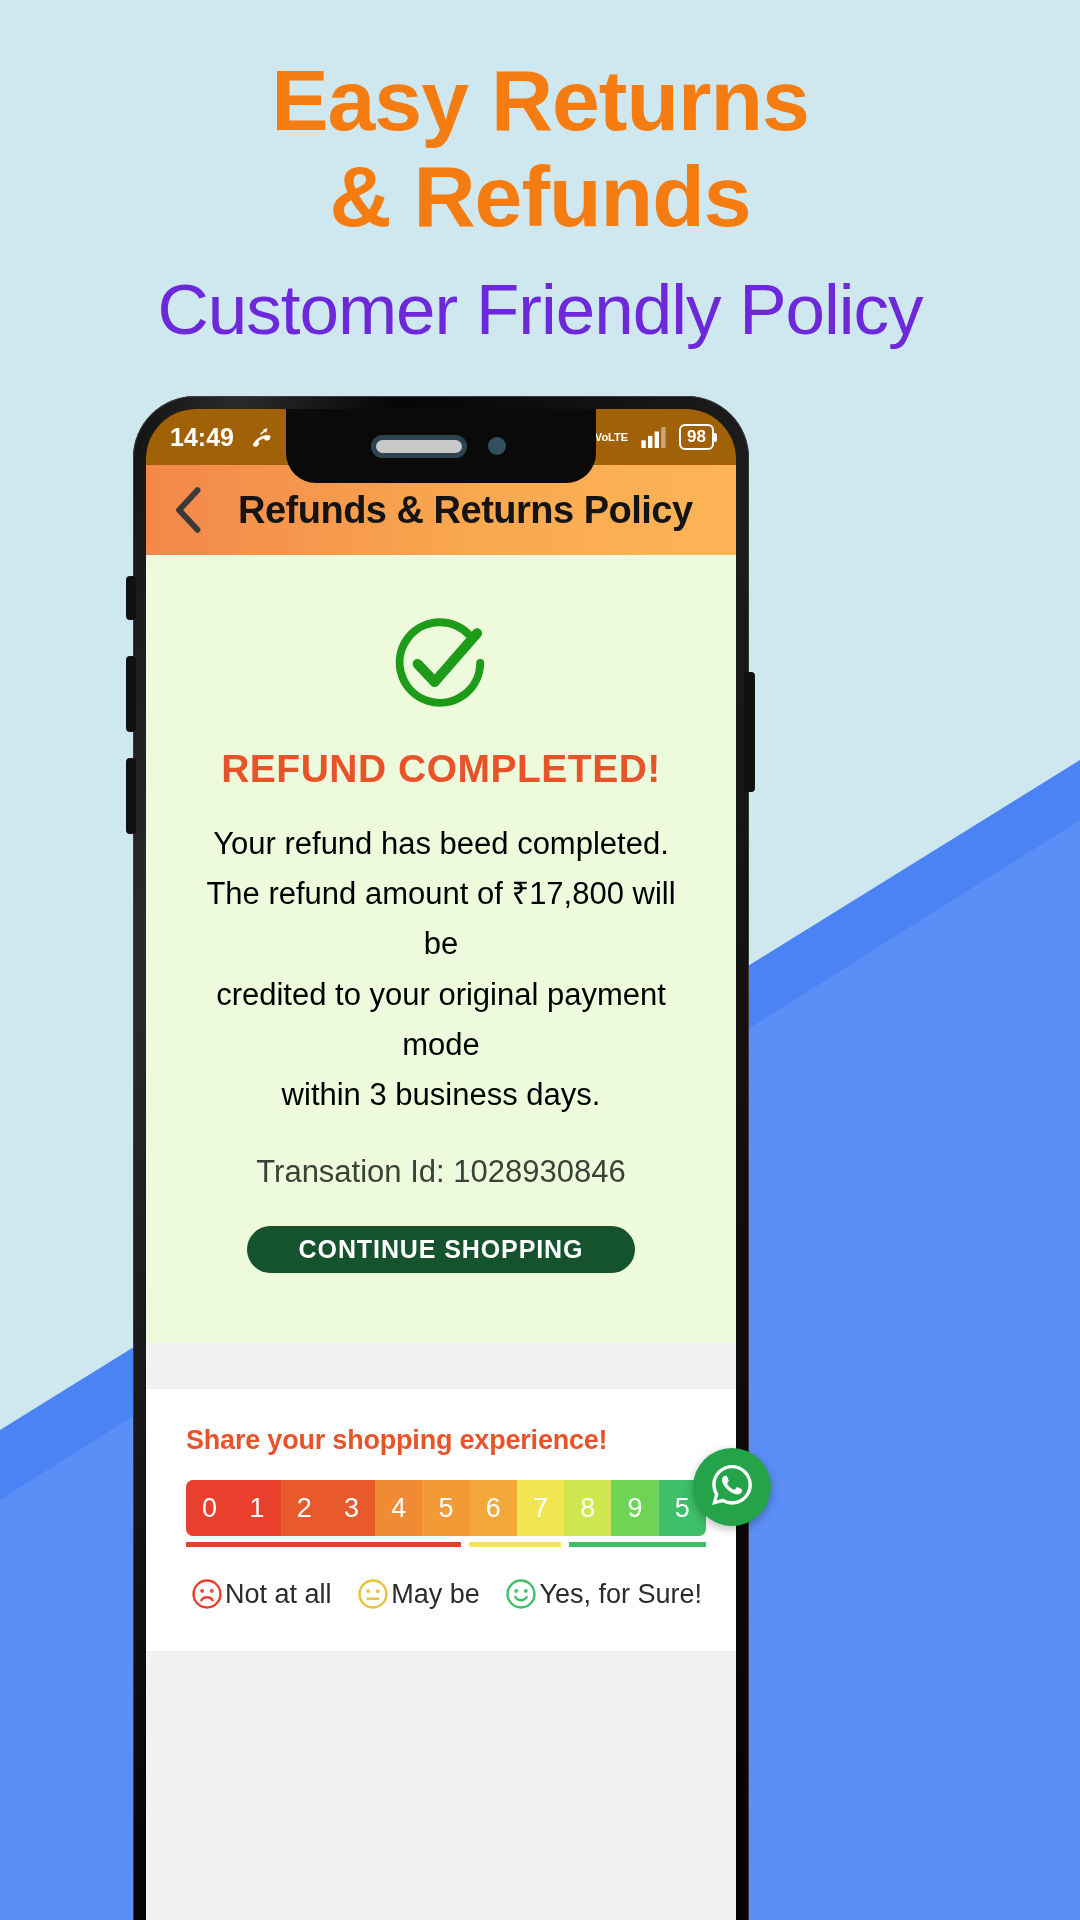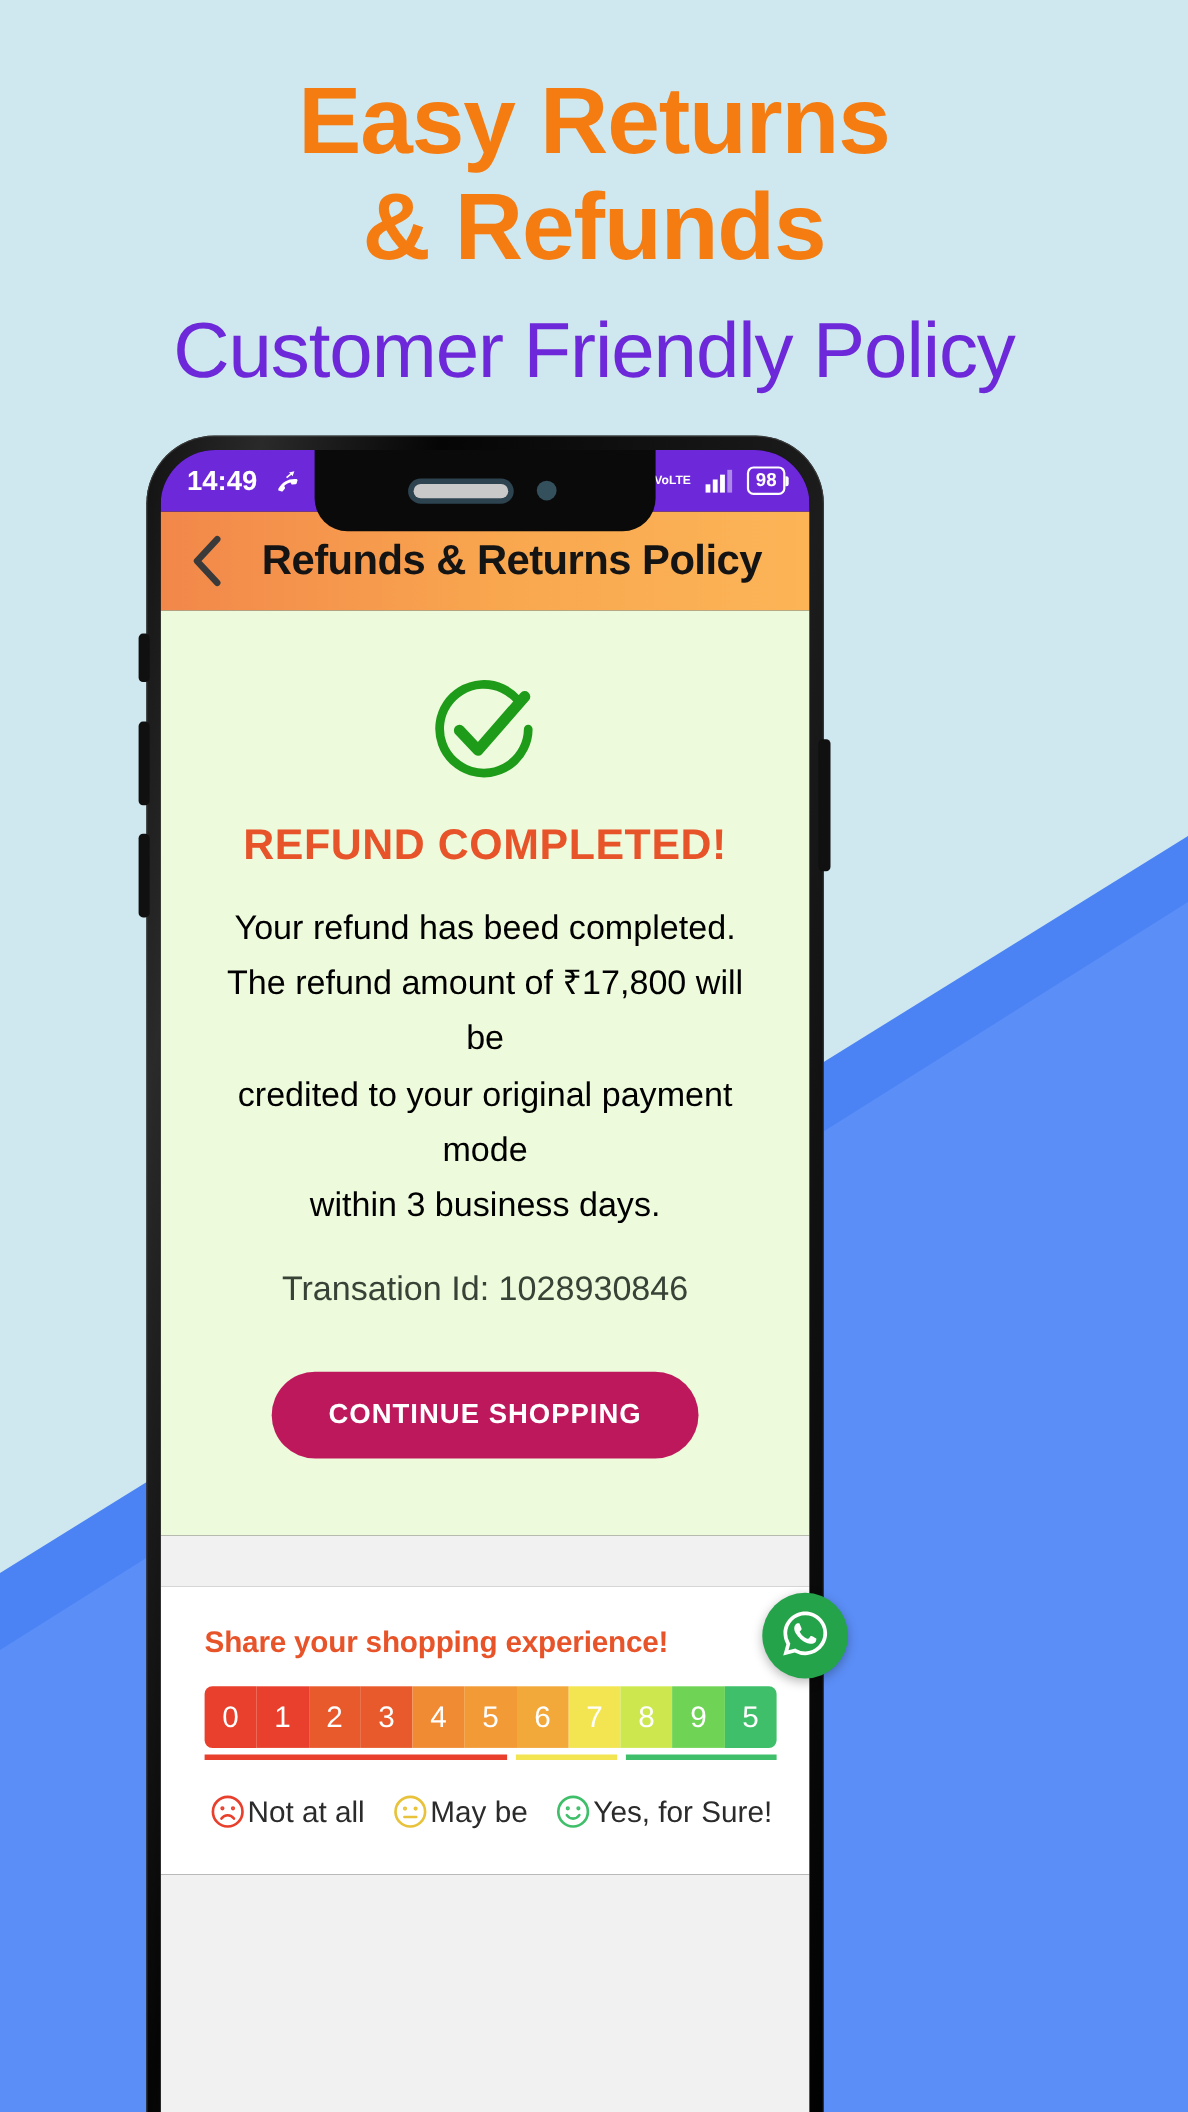--- a/index.html
+++ b/index.html
@@ -12,21 +12,21 @@
   }
 
   
   .bg-wedge{
     position:absolute; left:0; top:0; width:1080px; height:1920px;
     overflow:hidden; z-index:0;
   }
 
   
   .promo{
-    position:absolute; top:10px; left:0; width:1080px;
+    position:absolute; top:0; left:0; width:1080px;
     z-index:3; text-align:center; padding-top:52px;
   }
   .promo-line{
     color:#f57c11;
     font-weight:bold;
     font-size:86px;
     line-height:1.12;
     letter-spacing:-1px;
   }
   .promo-sub{
@@ -80,21 +80,21 @@
     box-shadow:0 0 0 5px #2d4450;
   }
   .front-cam{
     width:18px; height:18px; border-radius:50%;
     background:#34505c;
   }
 
   
   .statusbar{
     position:relative; z-index:4;
-    height:56px; background:#6d28d9; color:#fff;
+    height:56px; background:#a16207; color:#fff;
     display:flex; align-items:center; justify-content:space-between;
     padding:0 22px 0 24px;
     font-size:25px; font-weight:bold;
   }
   .sb-left{ display:flex; align-items:center; gap:14px; }
   .sb-right{ display:flex; align-items:center; gap:13px; }
   .sb-icon{ display:inline-flex; align-items:center; }
   .volte{
     font-size:11px; line-height:10px; font-weight:bold;
     text-align:center; letter-spacing:0;
@@ -136,26 +136,26 @@
   }
   .refund-body{
     color:#000000; font-size:31px; line-height:1.62;
     padding:0 16px;
   }
   .refund-txn{
     color:#394237; font-size:31px; margin-top:34px;
   }
   .continue-btn{
     display:inline-block;
-    margin-top:57px;
-    background:#be185d;
+    margin-top:36px;
+    background:#14532d;
     color:#fff;
     font-size:25px; font-weight:bold;
     letter-spacing:0.9px;
-    padding:25px 52px;
+    padding:9px 52px;
     border-radius:40px;
     border:none;
     cursor:pointer;
   }
 
   
   .strip{ height:46px; background:#f1f1f1; }
 
   
   .exp-card{

